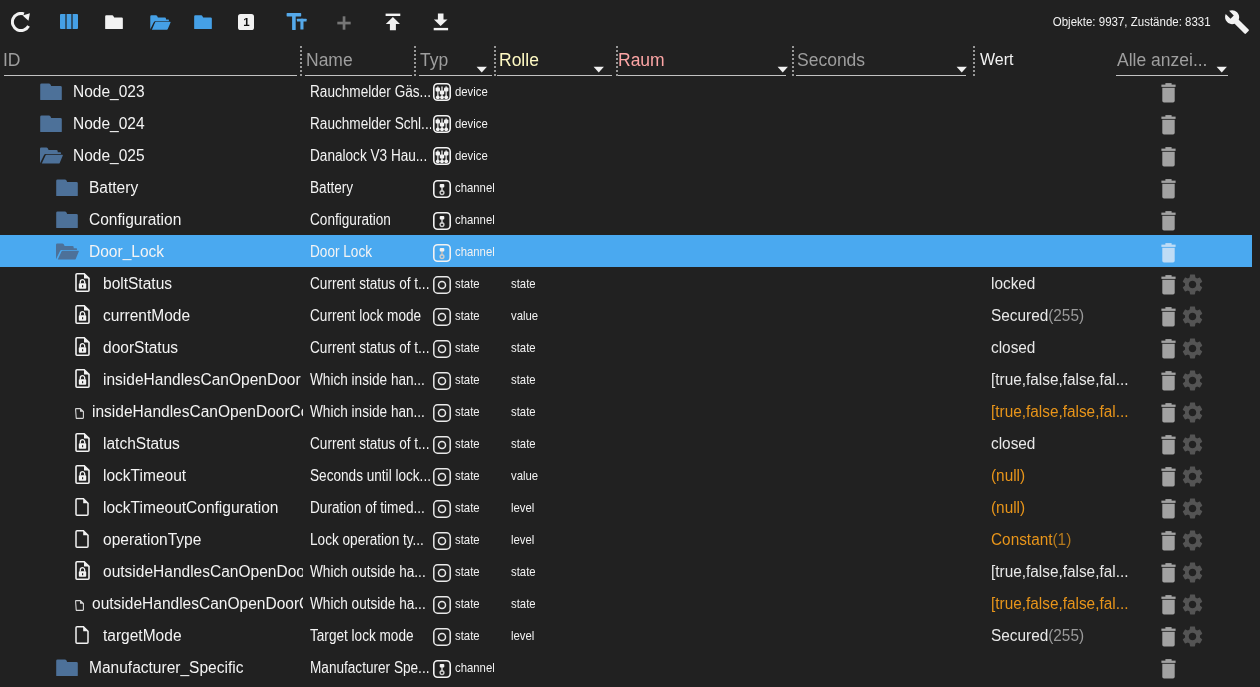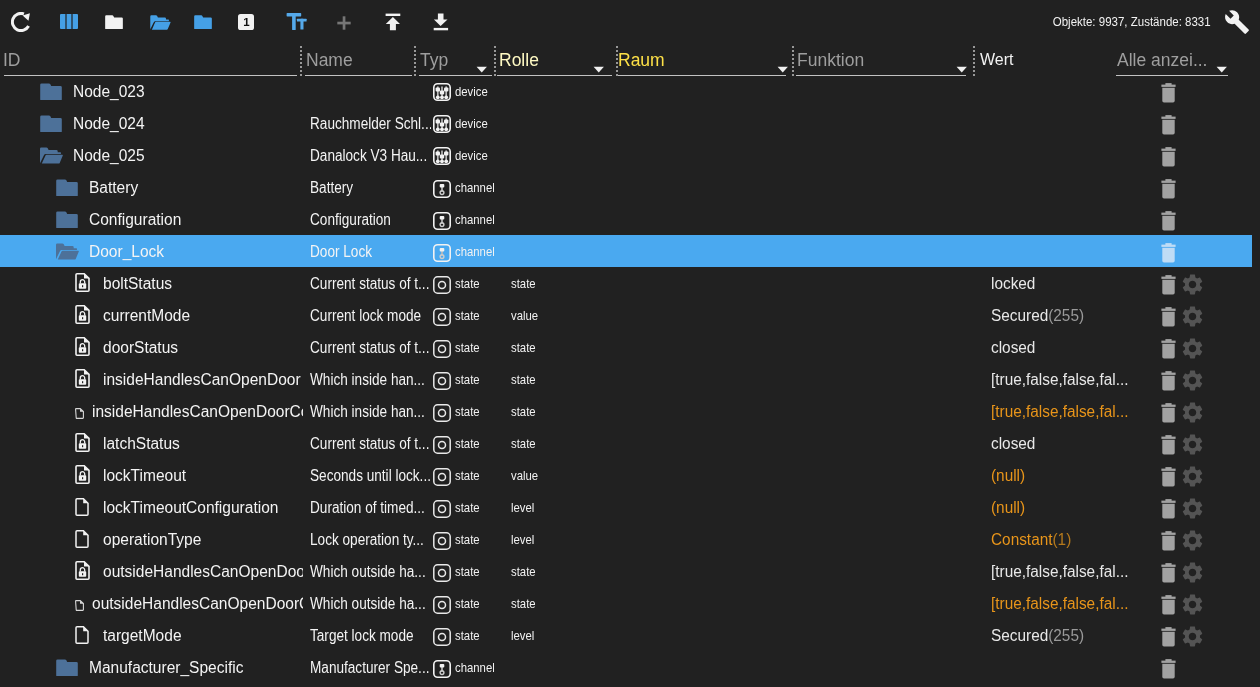--- a/index.html
+++ b/index.html
@@ -78,43 +78,44 @@
 <div class="abs" style="left:476.25px;top:59px"><svg width="11.5" height="7" viewBox="0 0 11.5 7">
         <path fill="#f0f0f0" d="M0.6 0.8 h10.3 L5.75 6.6 z"></path>
       </svg></div>
 <div class="abs" style="left:414px;top:46px;height:30px;border-left:2px dotted #989898"></div>
 <div class="abs row" style="left:499px;top:44px;font-size:17.5px;color:#fef9c3">Rolle</div>
 <div class="abs" style="left:497px;top:75px;width:115px;height:1px;background:#c2c2c2"></div>
 <div class="abs" style="left:592.75px;top:59px"><svg width="11.5" height="7" viewBox="0 0 11.5 7">
         <path fill="#f0f0f0" d="M0.6 0.8 h10.3 L5.75 6.6 z"></path>
       </svg></div>
 <div class="abs" style="left:494px;top:46px;height:30px;border-left:2px dotted #989898"></div>
-<div class="abs row" style="left:618px;top:44px;font-size:17.5px;color:#fde047">Raum</div>
+<div class="abs row" style="left:618px;top:44px;font-size:17.5px;color:#fca5a5">Raum</div>
 <div class="abs" style="left:617px;top:75px;width:169px;height:1px;background:#c2c2c2"></div>
 <div class="abs" style="left:776.95px;top:59px"><svg width="11.5" height="7" viewBox="0 0 11.5 7">
         <path fill="#f0f0f0" d="M0.6 0.8 h10.3 L5.75 6.6 z"></path>
       </svg></div>
 <div class="abs" style="left:615.5px;top:46px;height:30px;border-left:2px dotted #989898"></div>
-<div class="abs row" style="left:797px;top:44px;font-size:17.5px;color:#9e9e9e">Funktion</div>
+<div class="abs row" style="left:797px;top:44px;font-size:17.5px;color:#9e9e9e">Seconds</div>
 <div class="abs" style="left:796px;top:75px;width:170px;height:1px;background:#c2c2c2"></div>
 <div class="abs" style="left:955.75px;top:59px"><svg width="11.5" height="7" viewBox="0 0 11.5 7">
         <path fill="#f0f0f0" d="M0.6 0.8 h10.3 L5.75 6.6 z"></path>
       </svg></div>
 <div class="abs" style="left:792px;top:46px;height:30px;border-left:2px dotted #989898"></div>
 <div class="abs row" style="left:980px;top:44px;font-size:16px;color:#f2f2f2">Wert</div>
 <div class="abs" style="left:972.5px;top:46px;height:30px;border-left:2px dotted #989898"></div>
 <div class="abs row" style="left:1117px;top:44px;font-size:17.5px;color:#9e9e9e">Alle anzei...</div>
 <div class="abs" style="left:1116px;top:75px;width:112px;height:1px;background:#c2c2c2"></div>
 <div class="abs" style="left:1216.25px;top:59px"><svg width="11.5" height="7" viewBox="0 0 11.5 7">
         <path fill="#f0f0f0" d="M0.6 0.8 h10.3 L5.75 6.6 z"></path>
       </svg></div>
 <div class="abs" style="left:40px;top:83px"><svg width="22" height="17" viewBox="0 0 22 17">
         <path fill="#4d7199" d="M1.6 0.4 h7.3 q0.9 0 1.3 0.7 l1 1.8 h9.2 q1.4 0 1.4 1.4 v11.9 q0 1.4-1.4 1.4 h-18.8 q-1.4 0-1.4-1.4 v-14.4 q0-1.4 1.4-1.4 z"></path>
       </svg></div>
 <div class="abs row tx" style="left:73px;top:76px;width:230px"><span class="s97">Node_023</span></div>
+<div class="abs row tx" style="left:310px;top:76px;width:121px"><span class="s85">Rauchmelder Gäs...</span></div>
 <div class="abs" style="left:433px;top:83px"><svg width="18" height="18" viewBox="0 0 18 18">
 <rect x="0.8" y="0.8" width="16.4" height="16.4" rx="3.8" fill="none" stroke="#f2f2f2" stroke-width="1.6"></rect>
 <g stroke="#b9b9b9" stroke-width="1.7">
           <line x1="4.8" y1="3.4" x2="4.8" y2="14.6"></line>
           <line x1="9" y1="3.4" x2="9" y2="14.6"></line>
           <line x1="13.2" y1="3.4" x2="13.2" y2="14.6"></line>
         </g>
 <g fill="#f2f2f2">
           <rect x="2.6" y="4.6" width="4.4" height="4" rx="1"></rect>
           <rect x="6.8" y="7.6" width="4.4" height="4" rx="1"></rect>

